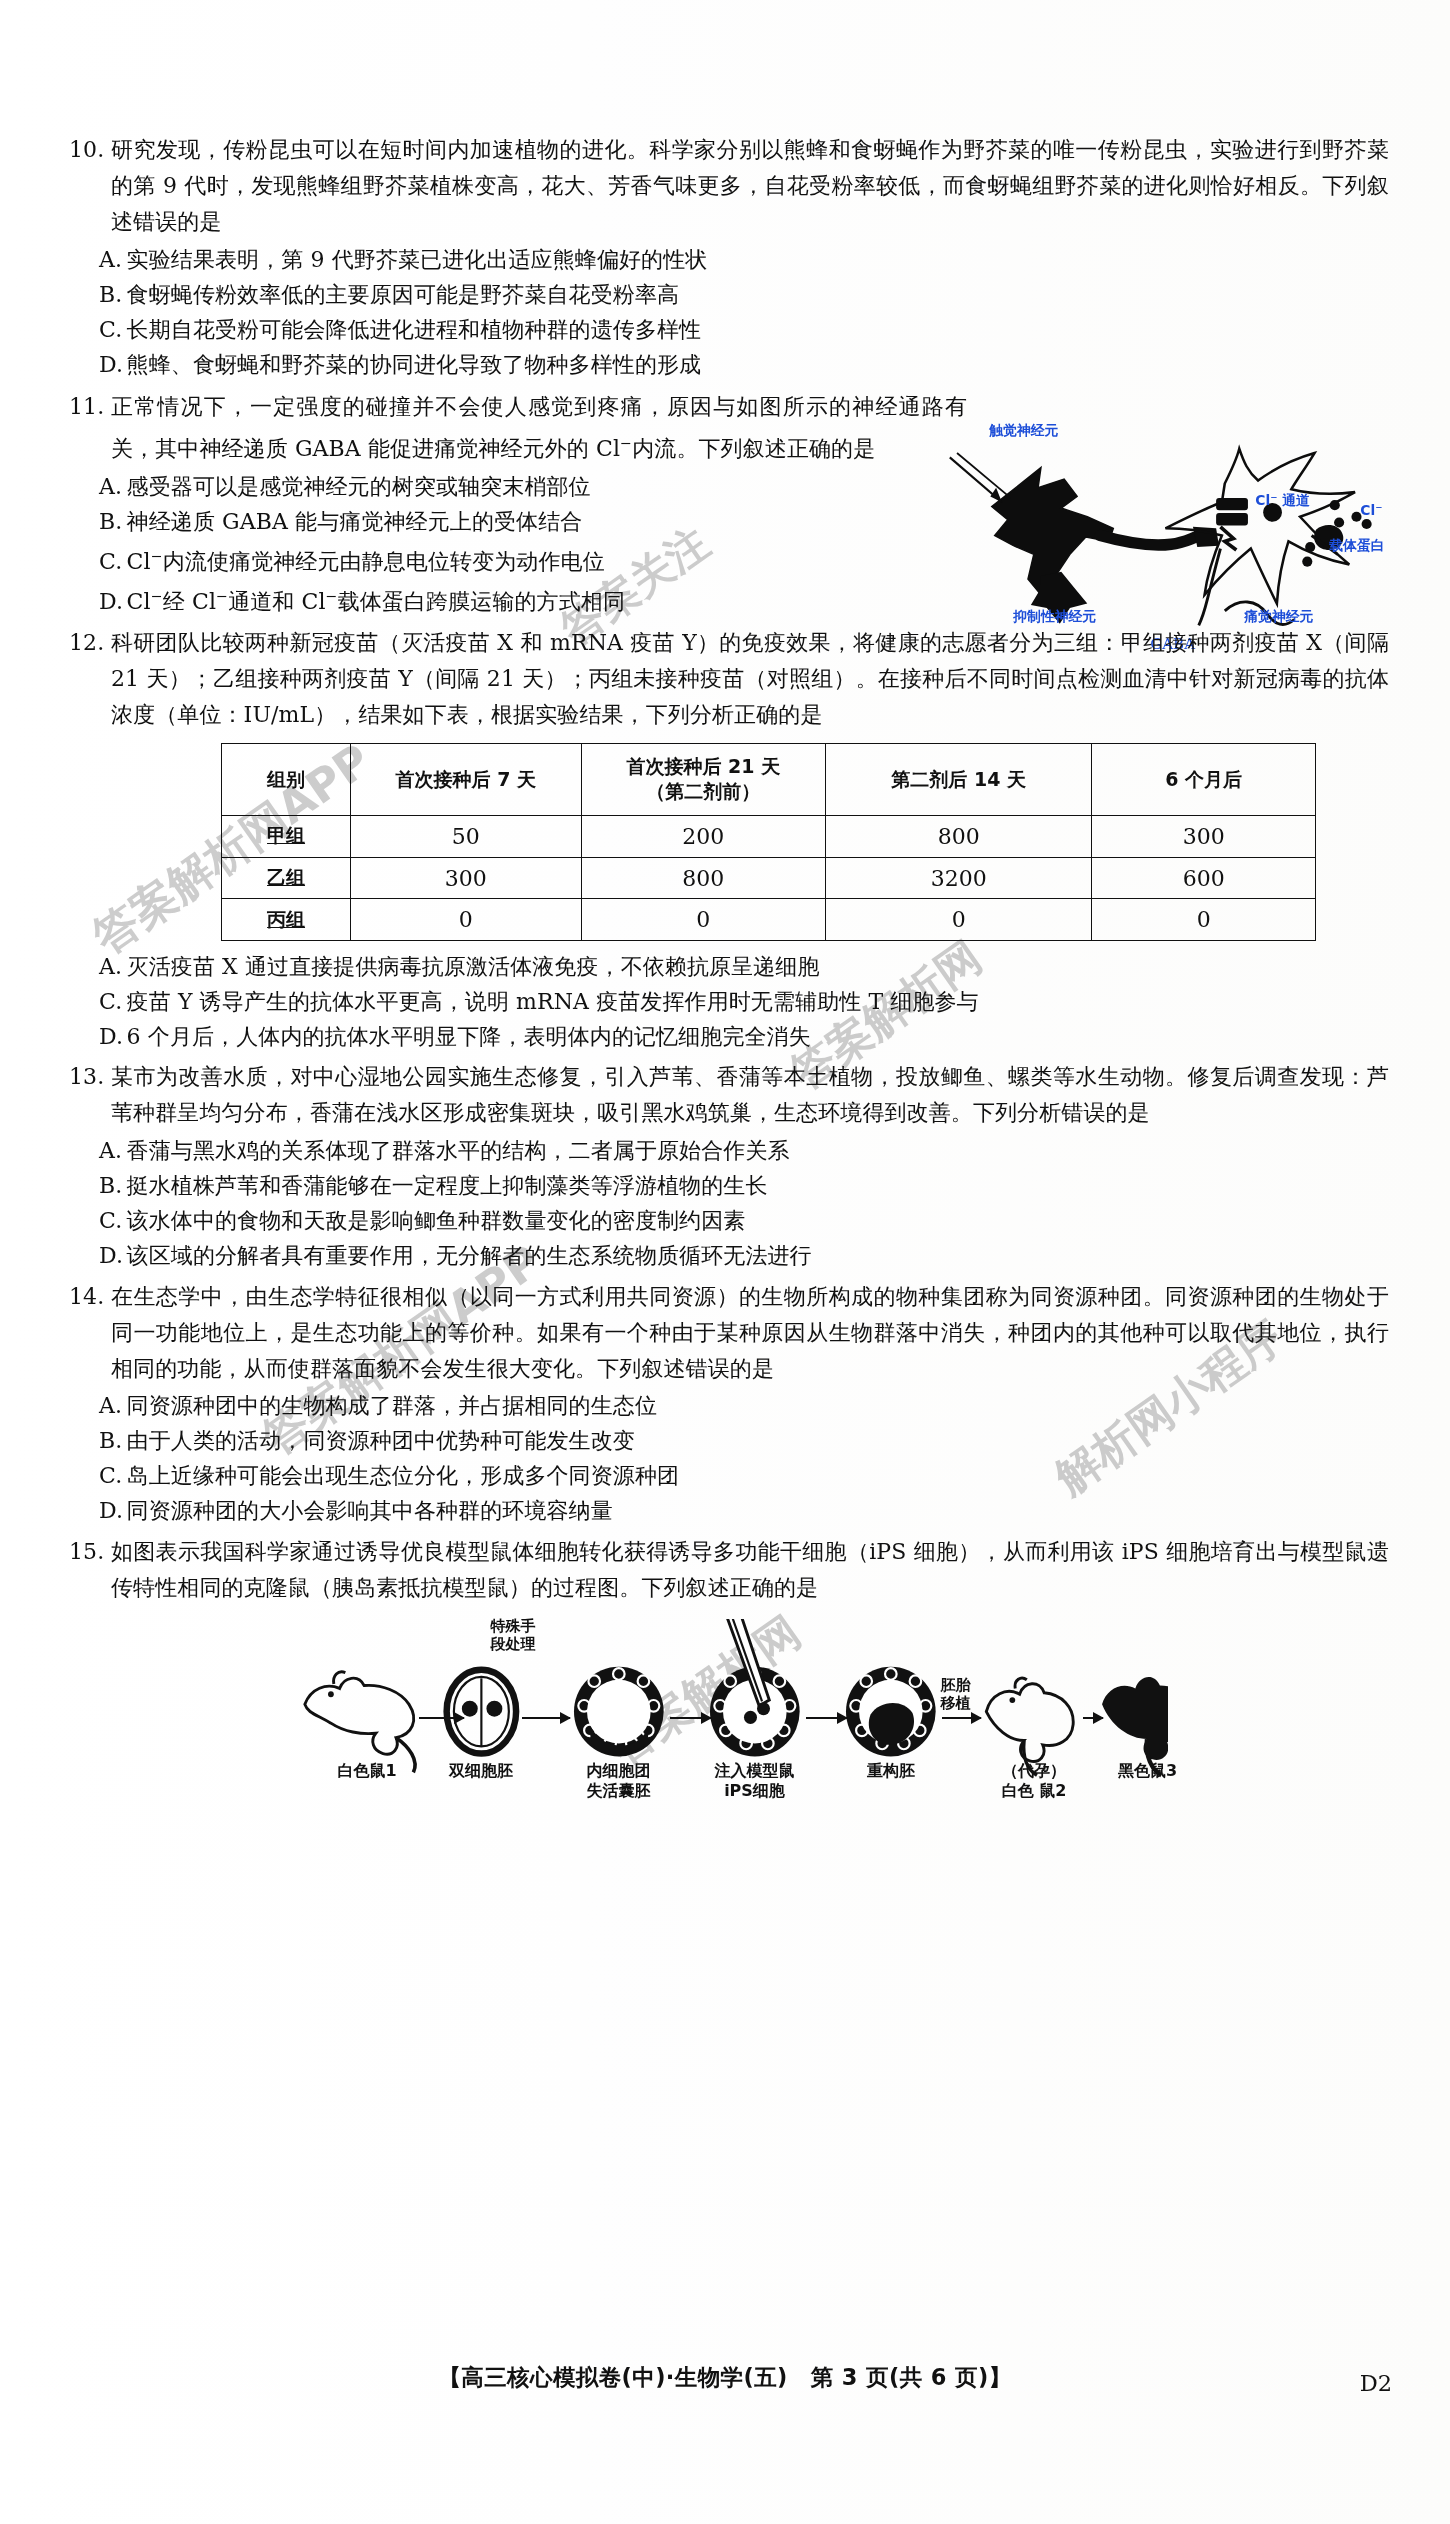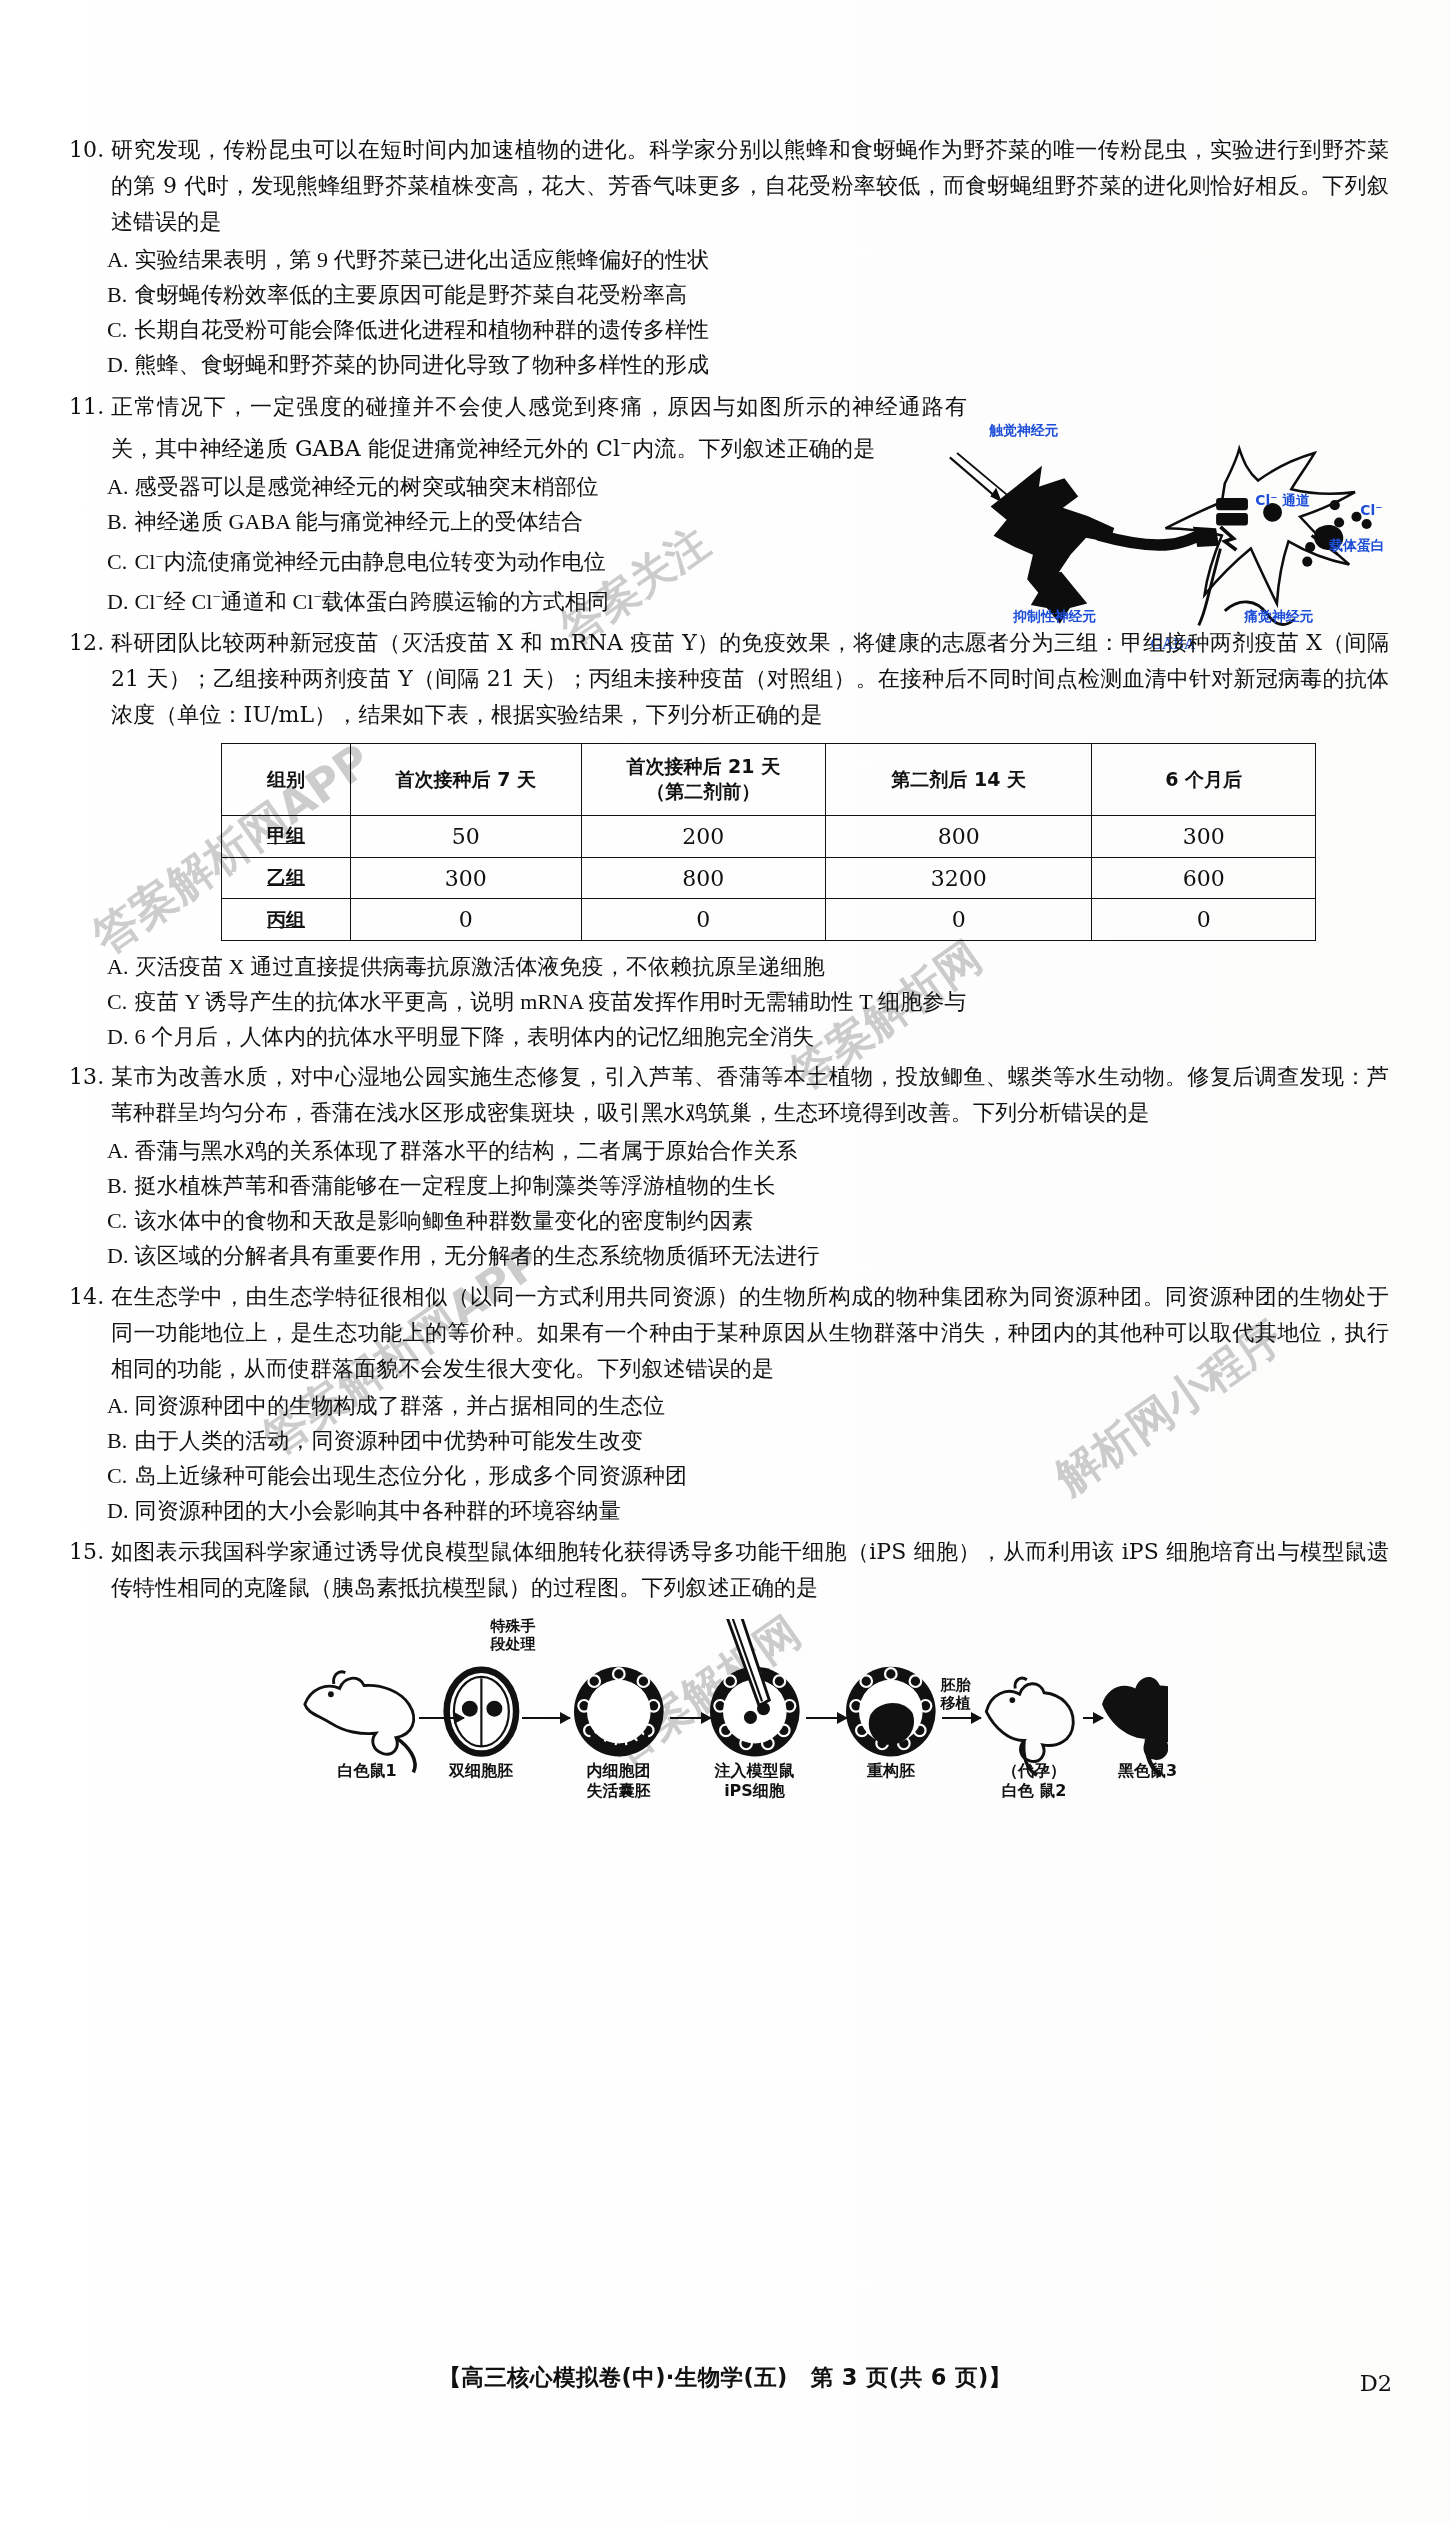--- a/index.html
+++ b/index.html
@@ -48,23 +48,22 @@
     width: 42px;
     text-align: left;
     font-size: 22px;
     font-family: "DejaVu Serif","Liberation Serif",serif;
   }
   .q-stem {
     margin-left: 42px;
     text-indent: 0;
   }
   .opts {
-    margin-left: 38px;
+    margin-left: 30px;
     margin-top: 1.5px;
-    font-family: Liberation Serif, serif;
   }
   .opt {
     font-size: 22px;
     line-height: 35px;
     white-space: nowrap;
     letter-spacing: 0.1px;
   }
   .opt .lbl {
     display: inline-block;
     min-width: 27.6px;

